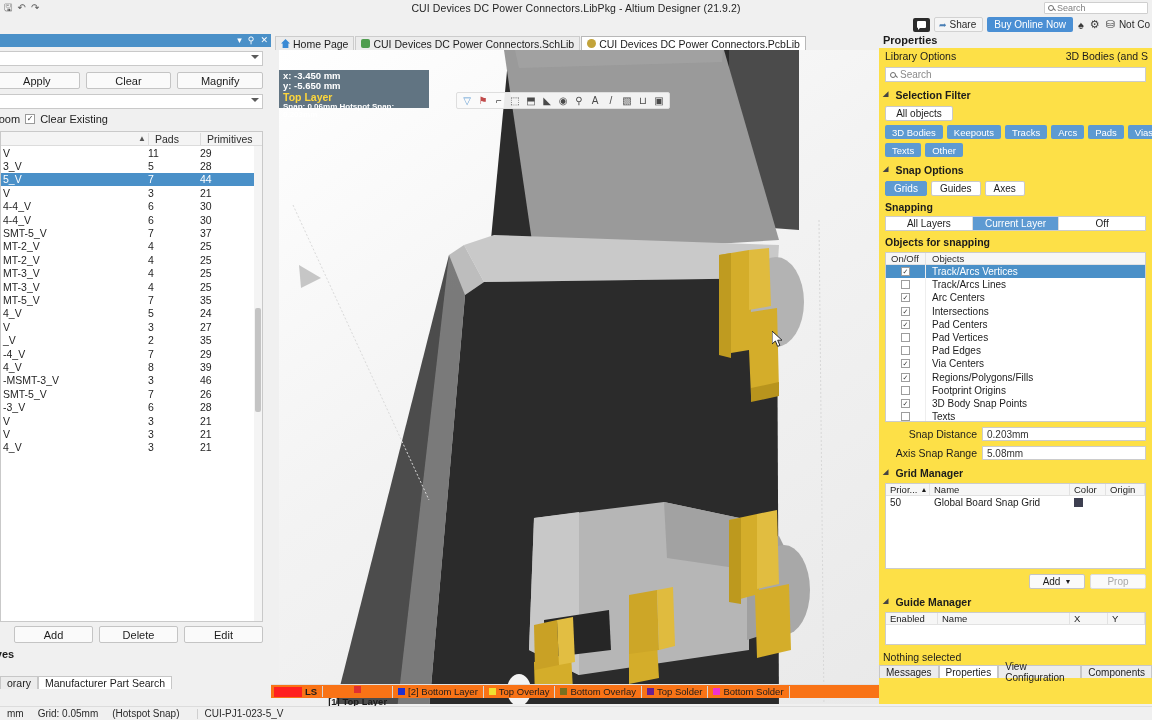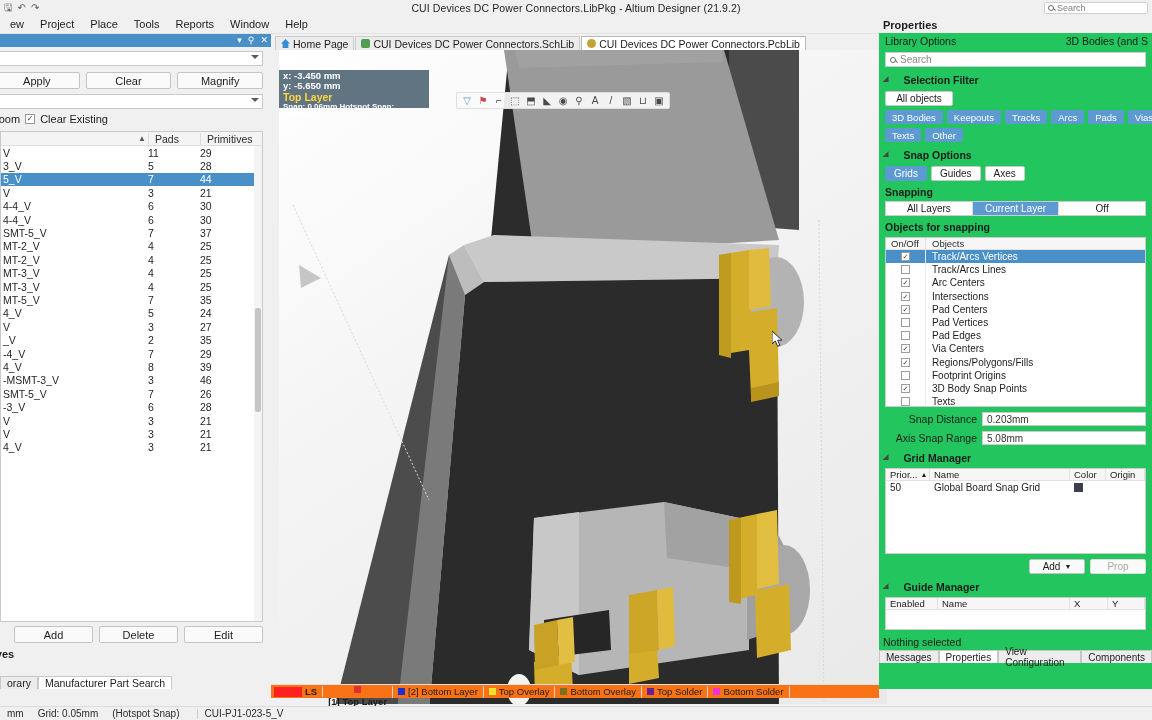--- a/index.html
+++ b/index.html
@@ -224,39 +224,39 @@
   .statusbar {
     position:absolute; left:0; bottom:0; width:1152px; height:14px;
     background:#f0f0f0; border-top:1px solid #dcdcdc;
     display:flex; align-items:center; font-size:10px; color:#2a2a2a;
   }
   .sb-seg { padding:0 7px; }
   .sb-div { width:1px; height:10px; background:#cfcfcf; }
 
   
   .rightpanel {
-    position:absolute; left:879px; top:17px; width:273px; height:672px;
-    background:#22c55e; overflow:hidden;
+    position:absolute; left:879px; top:32px; width:273px; height:672px;
+    background:#fde047; overflow:hidden;
   }
   .rp-title {
     height:16px; display:flex; align-items:center; padding-left:4px;
     font-size:11px; font-weight:bold; background:#f0f0f0;
   }
   .rp-subrow {
     display:flex; align-items:center; justify-content:space-between;
     padding:2px 4px 0 6px; font-size:10.5px; color:#1c1c1c;
   }
   .rp-search {
     margin:5px 6px 0 6px; height:15px; background:#fff; border:1px solid #cccccc;
     display:flex; align-items:center; gap:4px; padding-left:4px;
   }
   .rp-search .ph { font-size:10px; color:#8a8a8a; }
   .rp-sect {
     margin:7px 0 0 4px; font-size:10.5px; font-weight:bold; display:flex;
-    align-items:center; gap:15px;
+    align-items:center; gap:7px;
   }
   .tri { font-size:7px; color:#444; transform:translateY(-1px); }
   .rp-allobj {
     margin:5px 0 0 6px; width:68px; height:15px; background:#fff;
     border:1px solid #c9c9c9; border-radius:2px; display:flex;
     align-items:center; justify-content:center; font-size:10px;
   }
   .chiprow { display:flex; gap:4px; margin:4px 0 0 6px; flex-wrap:nowrap; }
   .chip {
     height:14px; padding:0 7px; background:#5d9ad2; color:#fff; border-radius:2px;
@@ -345,29 +345,20 @@
       <span class="qa-ico">↶</span>
       <span class="qa-ico">↷</span>
     </div>
     <div class="title-text">CUI Devices DC Power Connectors.LibPkg - Altium Designer (21.9.2)</div>
     <div class="title-search">
       <span class="mini-mag"></span>
       <span class="lbl">Search</span>
     </div>
   </div>
 
-  <div class="menubar">
-    <div class="menu-item">ew</div>
-    <div class="menu-item">Project</div>
-    <div class="menu-item">Place</div>
-    <div class="menu-item">Tools</div>
-    <div class="menu-item">Reports</div>
-    <div class="menu-item">Window</div>
-    <div class="menu-item">Help</div>
-  </div>
 
   <div class="topright">
     <div class="tr-btn-dark">
       <span class="bub"></span>
     </div>
     <div class="share-btn">
       <span class="share-arrow">➦</span>
       <span>Share</span>
     </div>
     <div class="buy-btn">

